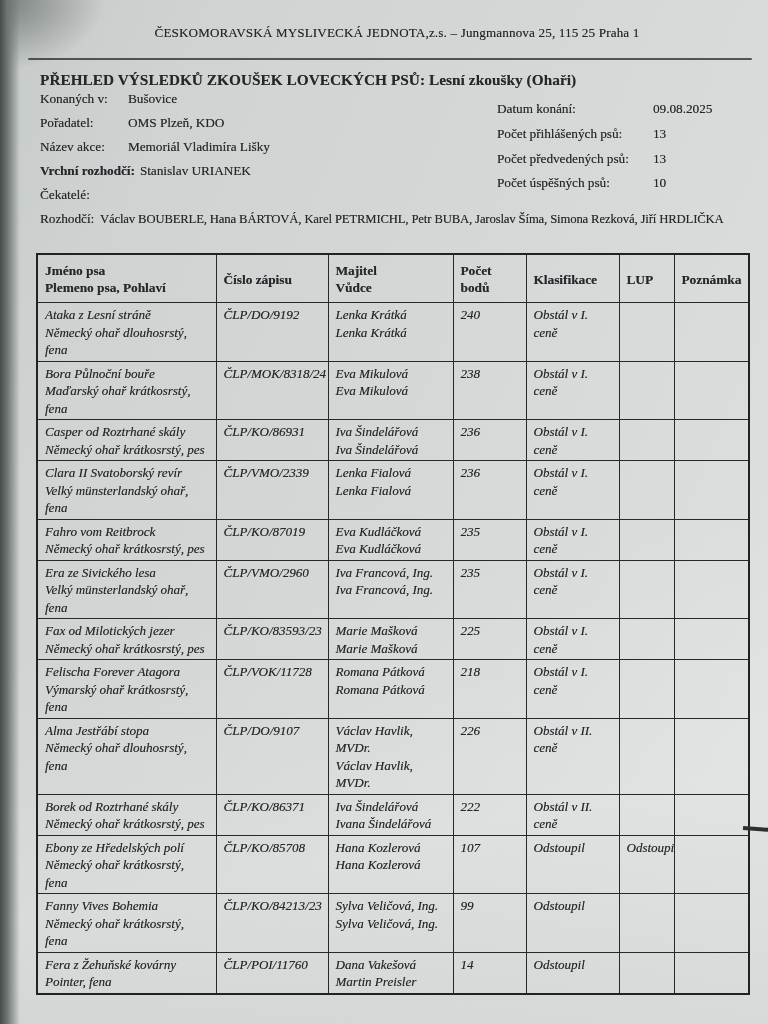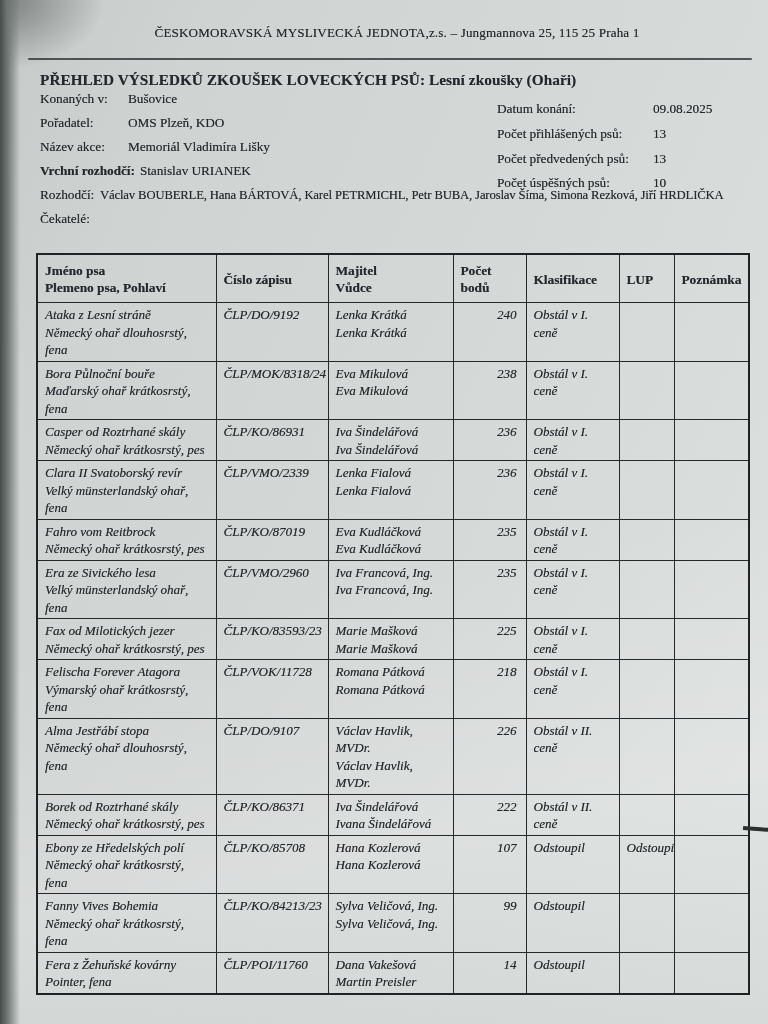--- a/index.html
+++ b/index.html
@@ -63,21 +63,21 @@
     border:1.5px solid #26292c;
     padding:3px 6px 2px 7px;
     vertical-align:top; text-align:left;
     line-height:17.5px; overflow:hidden;
   }
   table.results thead th {
     height:42px; vertical-align:middle;
     font-weight:bold; font-size:13.3px; line-height:17px;
   }
   table.results tbody tr { height:41px;font-style:italic; }
-  table.results td.c-points { text-align:right; padding-right:9px; }
+  table.results td.c-points { padding-right:9px; }
   .cellline { display:block; }
 
   .artifact-line {
     position:absolute; left:743px; top:827px; width:27px; height:4px; z-index:4;
     background:#2c302e; transform:rotate(4deg);
   }
 </style>
 </head>
 <body>
 
@@ -101,26 +101,26 @@
     </div>
     <div class="mrow">
       <span class="lbl txt">Název akce:</span>
       <span class="txt">Memoriál Vladimíra Lišky</span>
     </div>
     <div class="mrow">
       <span class="lbl-bold txt">Vrchní rozhodčí:</span>
       <span class="txt">Stanislav URIANEK</span>
     </div>
     <div class="mrow">
+      <span class="lbl txt">Čekatelé:</span>
+      <span class="txt"></span>
+    </div>
+    <div class="mrow">
       <span class="lbl-judge txt">Rozhodčí:</span>
       <span class="judges txt">Václav BOUBERLE, Hana BÁRTOVÁ, Karel PETRMICHL, Petr BUBA, Jaroslav Šíma, Simona Rezková, Jiří HRDLIČKA</span>
-    </div>
-    <div class="mrow">
-      <span class="lbl txt">Čekatelé:</span>
-      <span class="txt"></span>
     </div>
   </div>
 
   <div class="meta-right">
     <div class="mrow">
       <span class="lbl txt">Datum konání:</span>
       <span class="txt">09.08.2025</span>
     </div>
     <div class="mrow">
       <span class="lbl txt">Počet přihlášených psů:</span>

